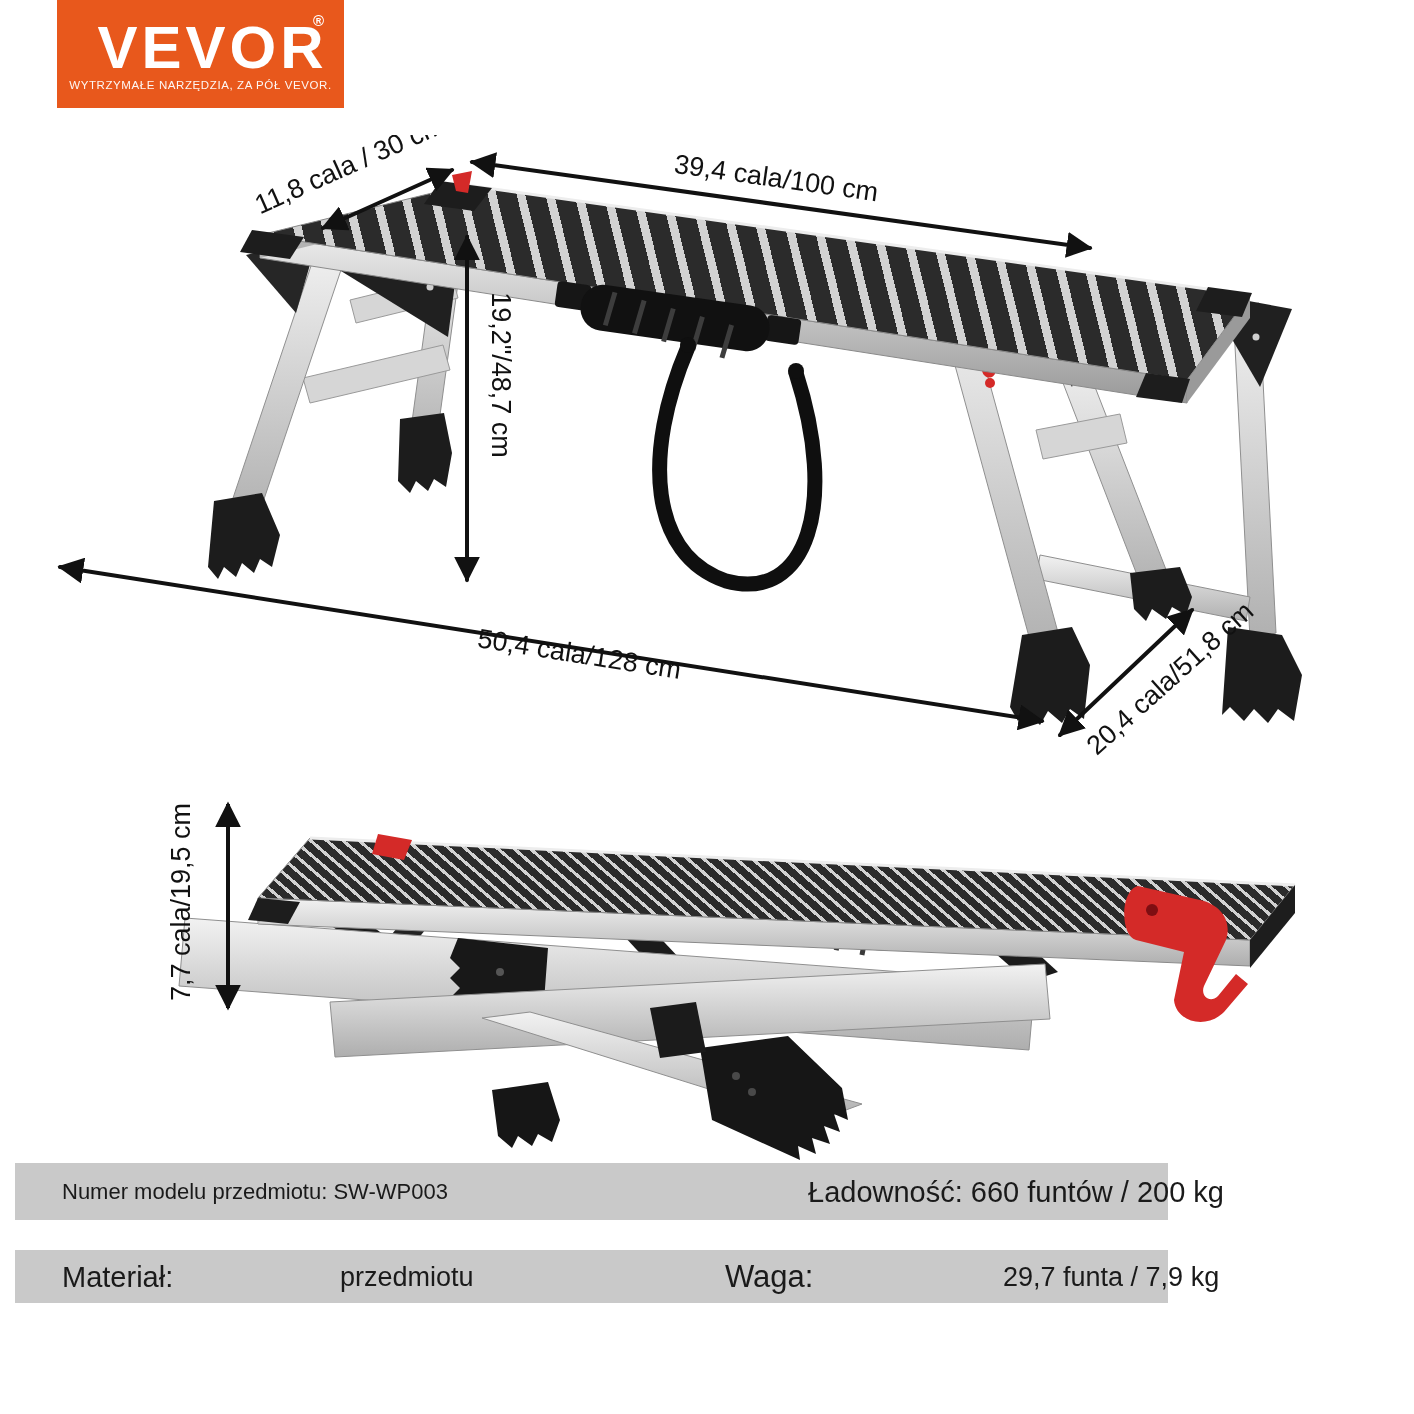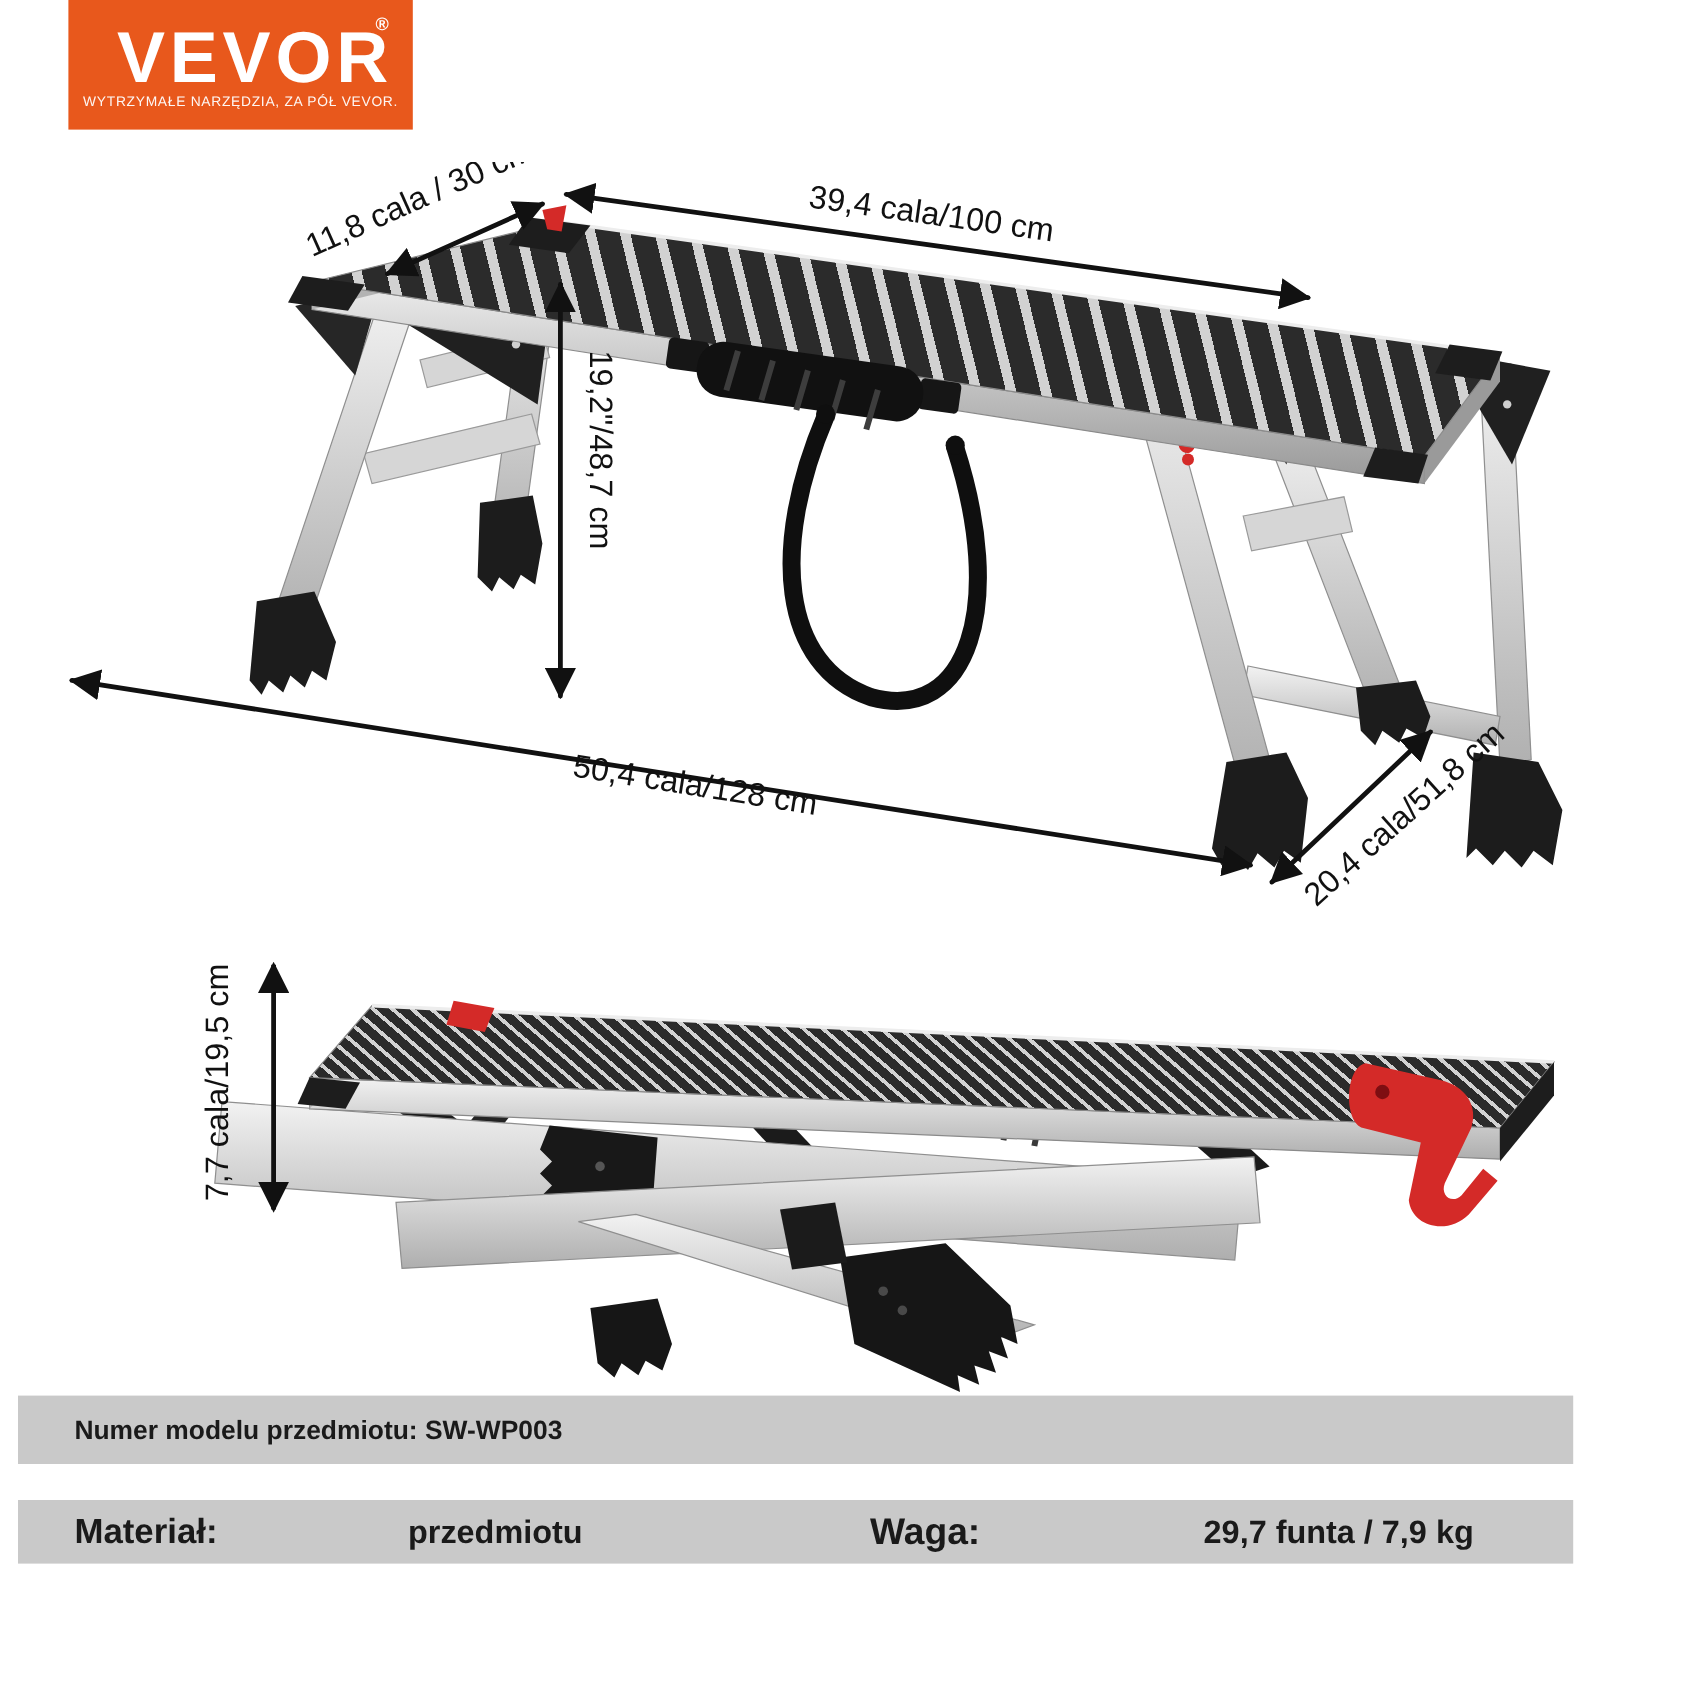--- a/index.html
+++ b/index.html
@@ -11,21 +11,21 @@
   .logo .word{margin-top:18px;font-size:60px;line-height:60px;font-weight:bold;
               letter-spacing:4px;padding-left:24px;}
   .logo .reg{position:absolute;right:20px;top:12px;font-size:15px;font-weight:bold;}
   .logo .tag{margin-top:1px;font-size:11.5px;letter-spacing:.6px;opacity:.95;}
   
   .scene{position:absolute;left:0;width:1414px;}
   #scene-open{top:135px;height:640px;}
   #scene-folded{top:790px;height:400px;}
   .dim-label{fill:#111;font-size:27px;font-family:"Liberation Sans",sans-serif;}
   
-  .specbar{position:absolute;left:15px;width:1296px;background:#c9c9c9;color:#1a1a1a;font-weight:bold;}
+  .specbar{position:absolute;left:15px;width:1153px;background:#c9c9c9;color:#1a1a1a;}
   #bar1{top:1163px;height:57px;}
   #bar2{top:1250px;height:53px;}
   .specbar span{position:absolute;top:50%;transform:translateY(-50%);white-space:nowrap;}
   .model-label{left:47px;font-size:22px;}
   .capacity-label{left:793px;font-size:29px;}
   .material-label{left:47px;font-size:29px;}
   .material-value{left:325px;font-size:27px;}
   .weight-label{left:710px;font-size:31px;}
   .weight-value{left:988px;font-size:27px;}
 </style>
@@ -191,20 +191,21 @@
     </g>
 
     <g>
       <line x1="228" y1="14" x2="228" y2="218" stroke="#111" stroke-width="4" marker-start="url(#ah2)" marker-end="url(#ah2)"></line>
       <text class="dim-label" text-anchor="middle" transform="translate(190,112) rotate(-90)">7,7 cala/19,5 cm</text>
     </g>
   </svg>
 
   <div id="bar1" class="specbar">
     <span class="model-label">Numer modelu przedmiotu: SW-WP003</span>
+    <span class="capacity-label">Ładowność: 660 funtów / 200 kg</span>
   </div>
   <div id="bar2" class="specbar">
     <span class="material-label">Materiał:</span>
     <span class="material-value">przedmiotu</span>
     <span class="weight-label">Waga:</span>
     <span class="weight-value">29,7 funta / 7,9 kg</span>
   </div>
 
 </div>
 

